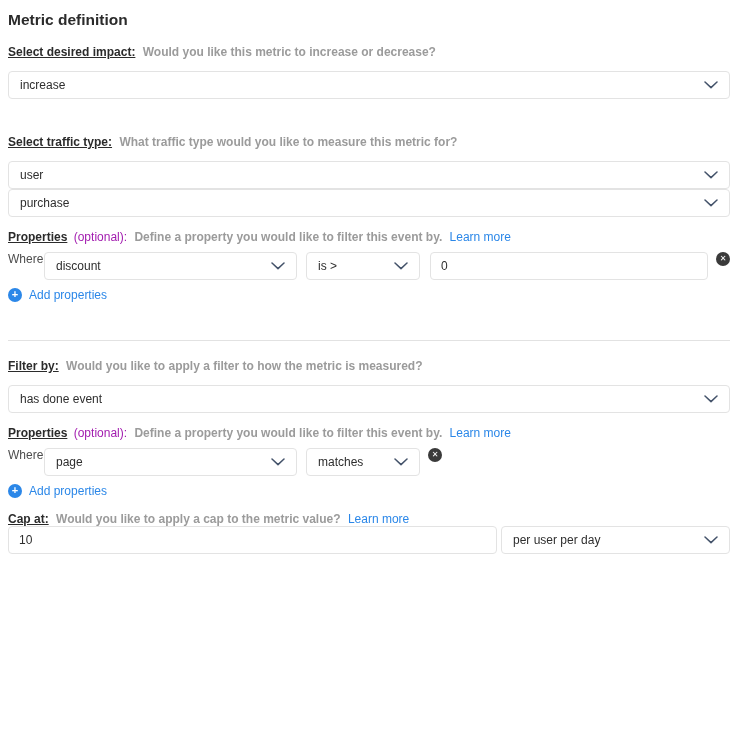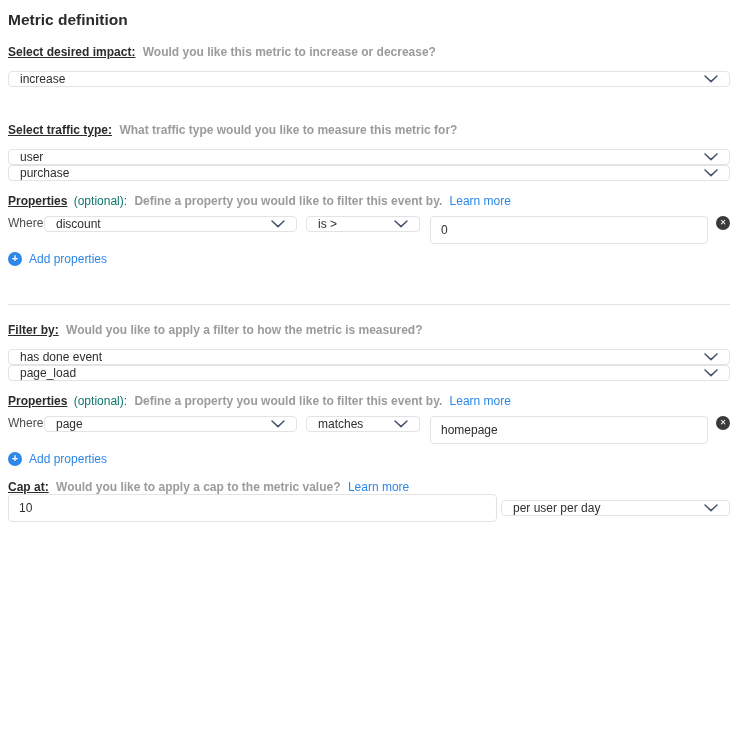--- a/index.html
+++ b/index.html
@@ -22,29 +22,29 @@
     color: #2b2b2b;
     line-height: 19px;
   }
   .label-row {
     font-size: 12px;
     line-height: 14px;
     color: #2b2b2b;
   }
   .label-row .lbl { font-weight: bold; color: #2b2b2b; text-decoration: underline; }
   .label-row .question { color: #9b9b9b; margin-left: 4px; font-weight: bold; }
-  .label-row .optional { color: #0f766e; font-weight: normal; margin-left: 3px; }
+  .label-row .optional { color: #a21caf; font-weight: normal; margin-left: 3px; }
   .link {
     color: #2b87e8;
     text-decoration: none;
     cursor: pointer;
     margin-left: 4px;
   }
   .select {
-    height: 16px;
+    height: 28px;
     border: 1px solid #e3e3e3;
     border-radius: 4px;
     background: #ffffff;
     display: flex;
     align-items: center;
     justify-content: space-between;
     padding: 0 11px;
     font-size: 12px;
     color: #2e2e2e;
     cursor: pointer;
@@ -226,28 +226,20 @@
     <span class="question">Would you like to apply a filter to how the metric is measured?</span>
   </div>
   <div class="select mt-select">
     <span>has done event</span>
     <span class="chev">
       <svg width="14" height="8" viewBox="0 0 14 8">
           <polyline points="1,1 7,6.6 13,1" fill="none" stroke="#44536a" stroke-width="1.5" stroke-linecap="round" stroke-linejoin="round"></polyline>
         </svg>
     </span>
   </div>
-  <div class="select mt-stack">
-    <span>page_load</span>
-    <span class="chev">
-      <svg width="14" height="8" viewBox="0 0 14 8">
-          <polyline points="1,1 7,6.6 13,1" fill="none" stroke="#44536a" stroke-width="1.5" stroke-linecap="round" stroke-linejoin="round"></polyline>
-        </svg>
-    </span>
-  </div>
 
   
   <div class="label-row mt-props">
     <span class="lbl">Properties</span>
     <span class="optional">(optional):</span>
     <span class="question">Define a property you would like to filter this event by.</span>
     <a class="link">Learn more</a>
   </div>
   <div class="where-row mt-where">
     <span class="where-label">Where</span>
@@ -260,23 +252,20 @@
       </span>
     </div>
     <div class="select op-select">
       <span>matches</span>
       <span class="chev">
         <svg width="14" height="8" viewBox="0 0 14 8">
             <polyline points="1,1 7,6.6 13,1" fill="none" stroke="#44536a" stroke-width="1.5" stroke-linecap="round" stroke-linejoin="round"></polyline>
           </svg>
       </span>
     </div>
-    <div class="val-wrap">
-      <input class="text-input" type="text" value="homepage" style="">
-    </div>
     <span class="close-btn">✕</span>
   </div>
   <div class="add-props mt-add">
     <span class="plus-icon">+</span>
     <span>Add properties</span>
   </div>
 
   
   <div class="label-row mt-caplbl">
     <span class="lbl">Cap at:</span>

